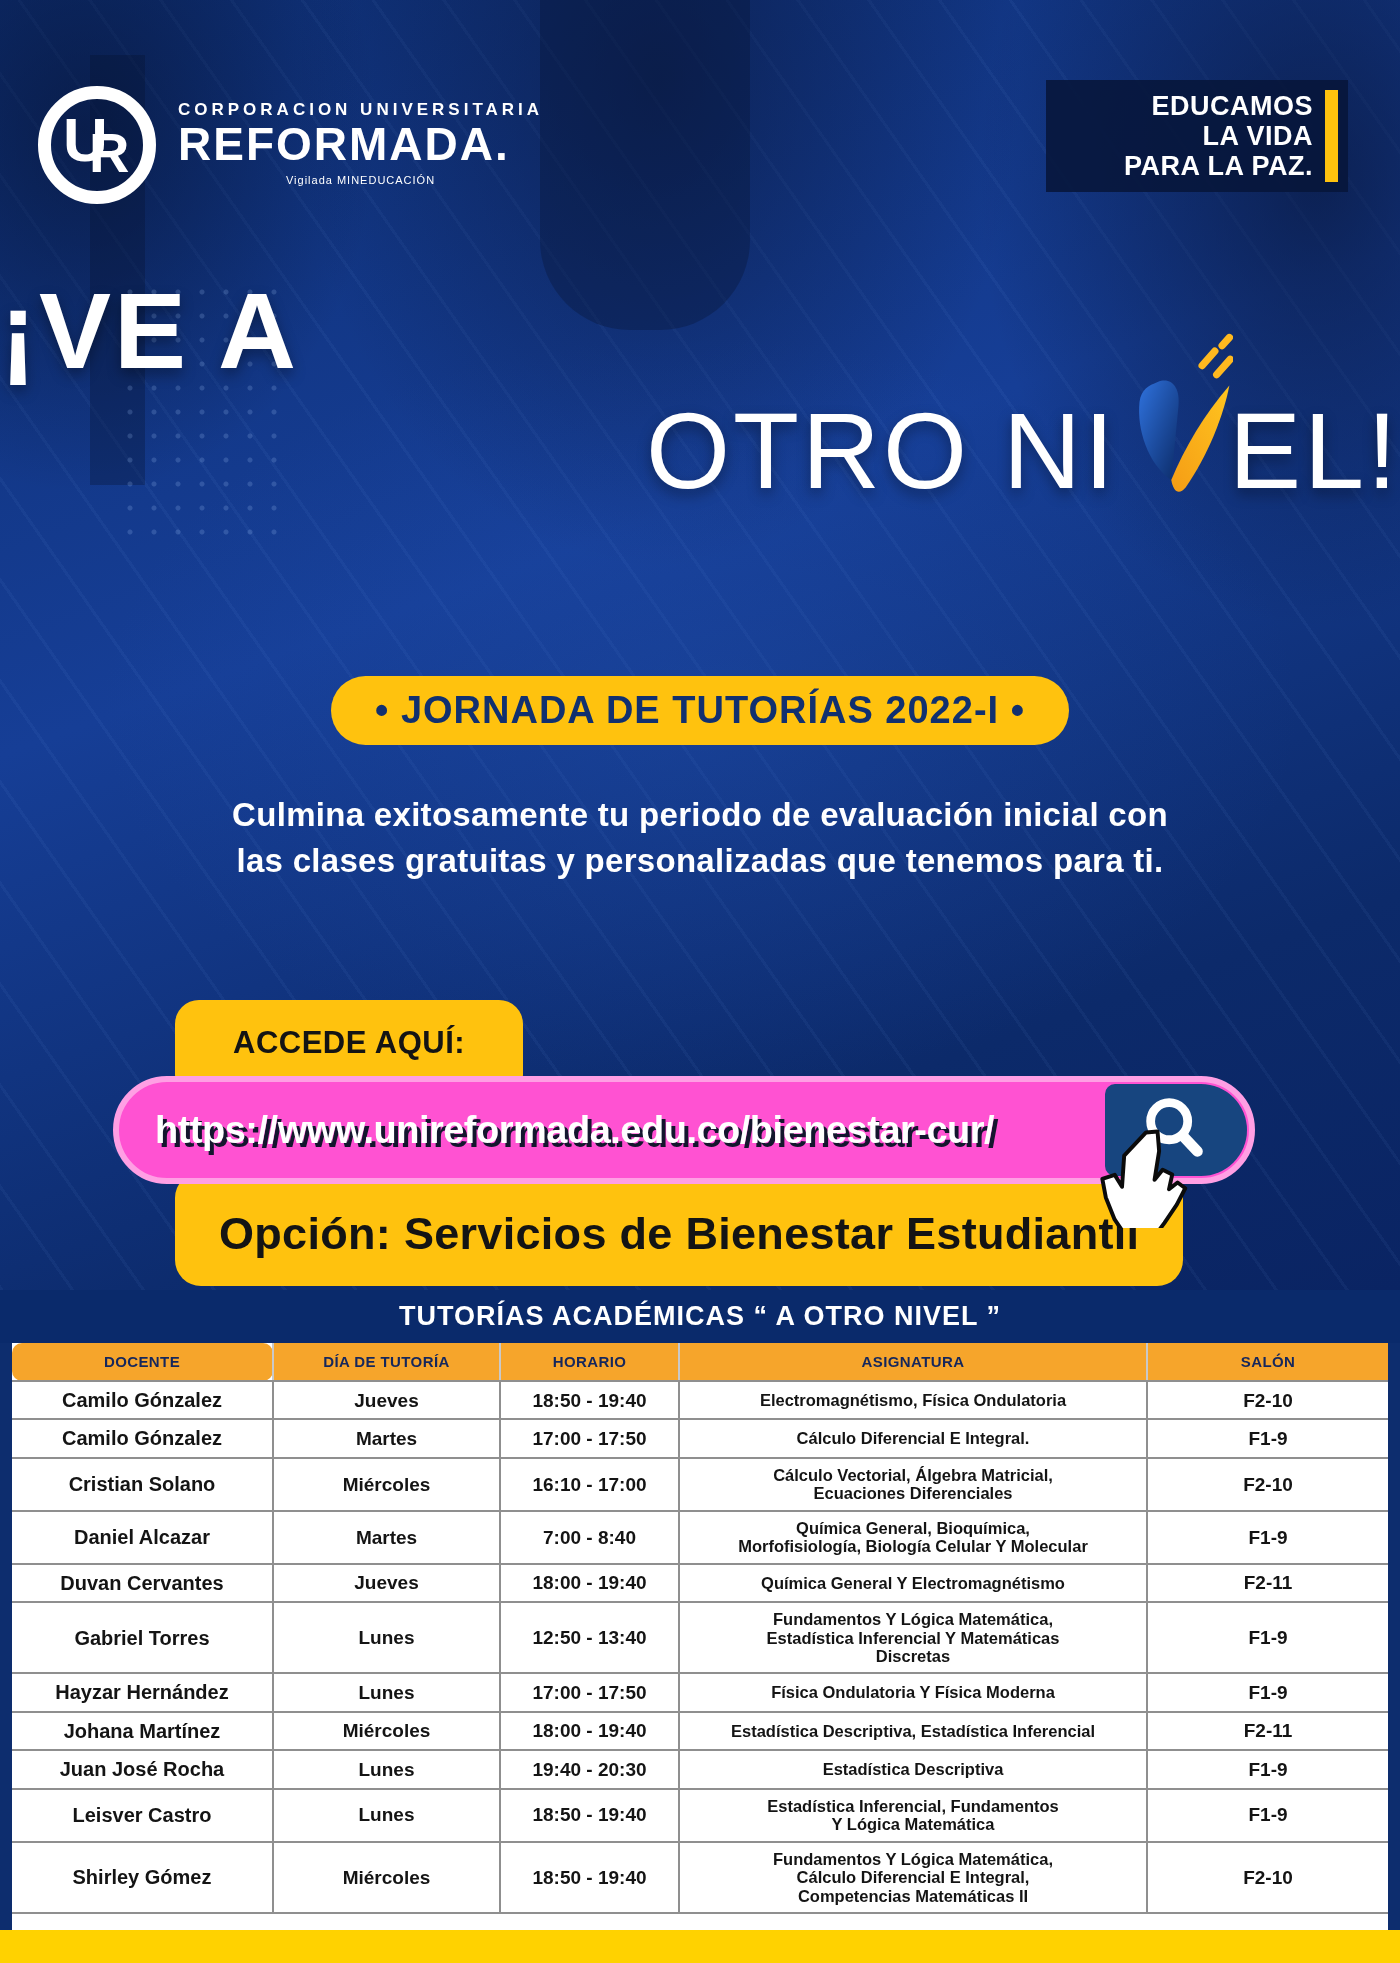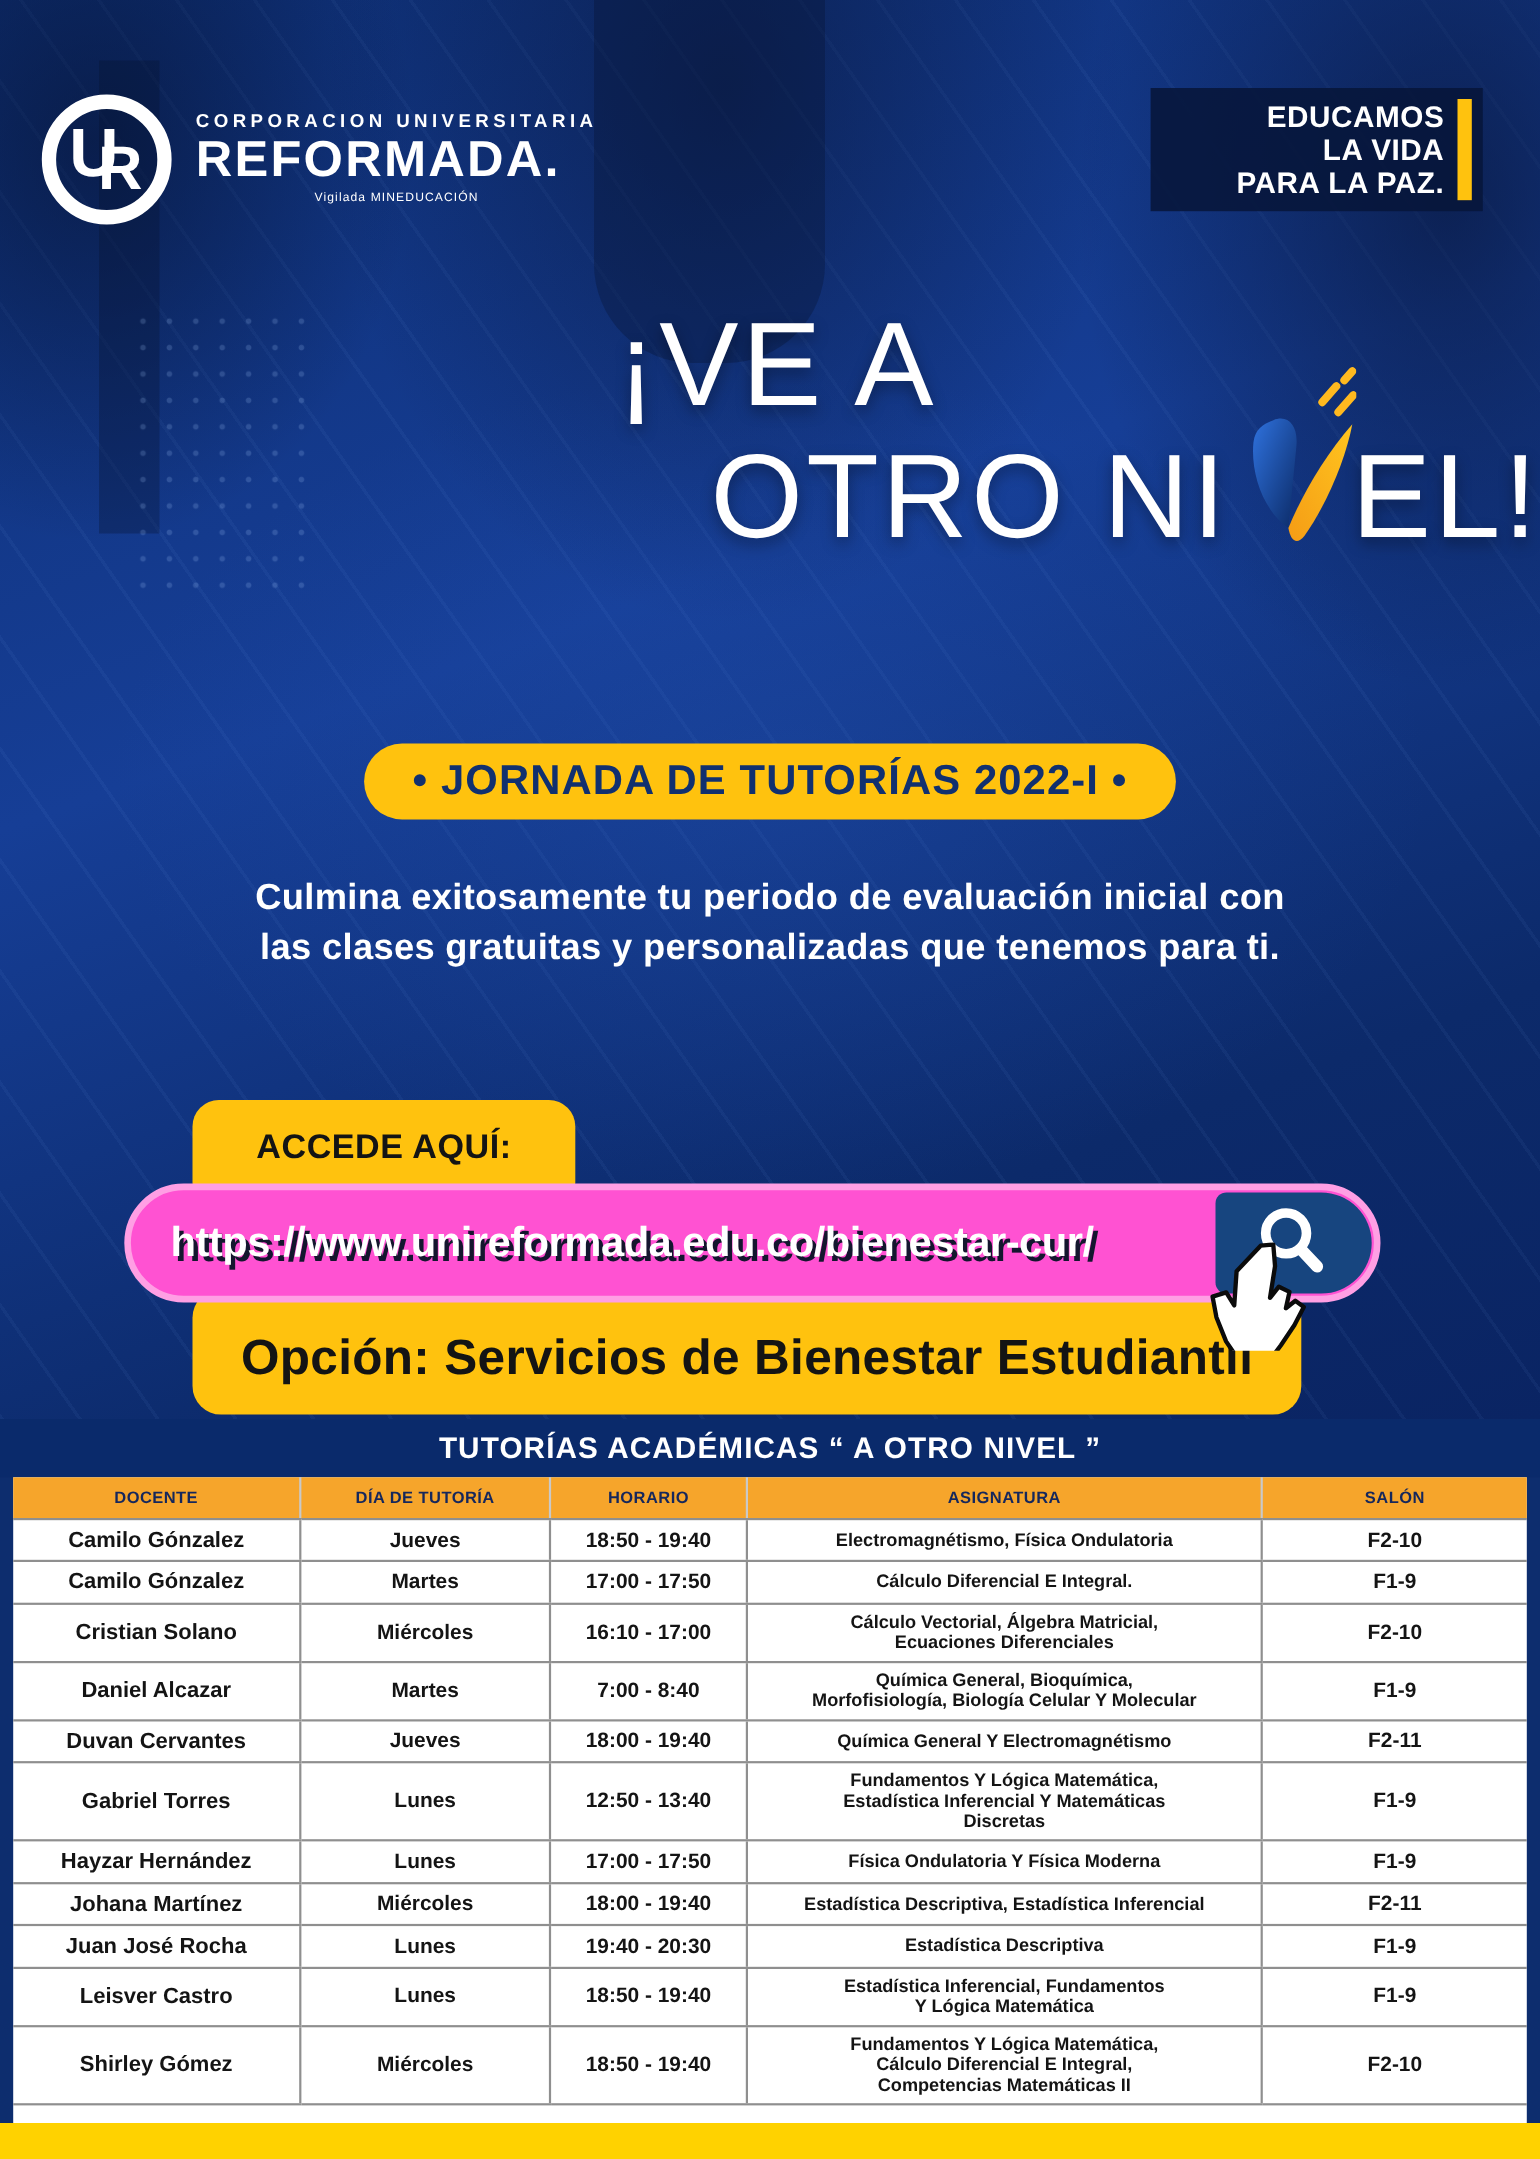--- a/index.html
+++ b/index.html
@@ -46,23 +46,23 @@
   
   .slogan-box {
     position:absolute; left:1046px; top:80px; width:302px; height:112px;
     background:rgba(7,22,58,.88);
     display:flex; align-items:center; justify-content:flex-end; padding-right:10px;
   }
   .slogan-lines { text-align:right; color:#fff; font-weight:800; font-size:27px; line-height:1.12; letter-spacing:.5px; }
   .slogan-bar { width:13px; height:92px; background:#FFC20E; margin-left:12px; flex:0 0 auto; }
 
   
-  .title1 { position:absolute; left:0; top:268px; width:100%; text-align:center;
-    color:#fff; font-size:108px; font-weight:400; letter-spacing:3px;
-    text-shadow:0 6px 14px rgba(0,0,0,.35);padding-left:12px; }
+  .title1 { position:absolute; left:0; top:268px; width:100%; text-align:left;
+    color:#fff; font-size:108px; font-weight:700; letter-spacing:3px;
+    text-shadow:0 6px 14px rgba(0,0,0,.35); }
   .title2 { position:absolute; left:0; top:388px; width:100%;
     display:flex; align-items:center; justify-content:flex-end;
     color:#fff; font-size:108px; font-weight:400; letter-spacing:3px;
     text-shadow:0 6px 14px rgba(0,0,0,.35); }
   .check-icon { width:118px; height:178px; margin:-60px -4px 0 -2px; }
 
   
   .badge-row { position:absolute; left:0; top:676px; width:100%; text-align:center; }
   .badge {
     display:inline-block; background:#FFC20E; color:#11306f;
@@ -112,21 +112,21 @@
   .table-section {
     position:absolute; left:12px; top:1343px; width:1376px; height:587px;
     background:#fff;
   }
   table.tutoring { width:100%; border-collapse:collapse; table-layout:fixed; }
   table.tutoring th {
     background:#F6A52B; color:#15275c; font-size:15px; font-weight:800;
     letter-spacing:.4px; height:38px; border-left:2px solid #c9c9c9;
     border-bottom:2px solid #8f8f8f;
   }
-  table.tutoring th:first-child { border-left:none; }
+  table.tutoring th:first-child { border-left:none;border-radius:10px; }
   table.tutoring td {
     border-left:2px solid #8f8f8f; border-bottom:2px solid #8f8f8f;
     text-align:center; vertical-align:middle;
     color:#141414; padding:7px 6px; line-height:1.12;
     white-space:pre-line;
   }
   table.tutoring td:first-child { border-left:none; }
   td.c-docente { font-size:20px; font-weight:600; }
   td.c-dia     { font-size:19px; font-weight:600; }
   td.c-horario { font-size:19px; font-weight:700; }

